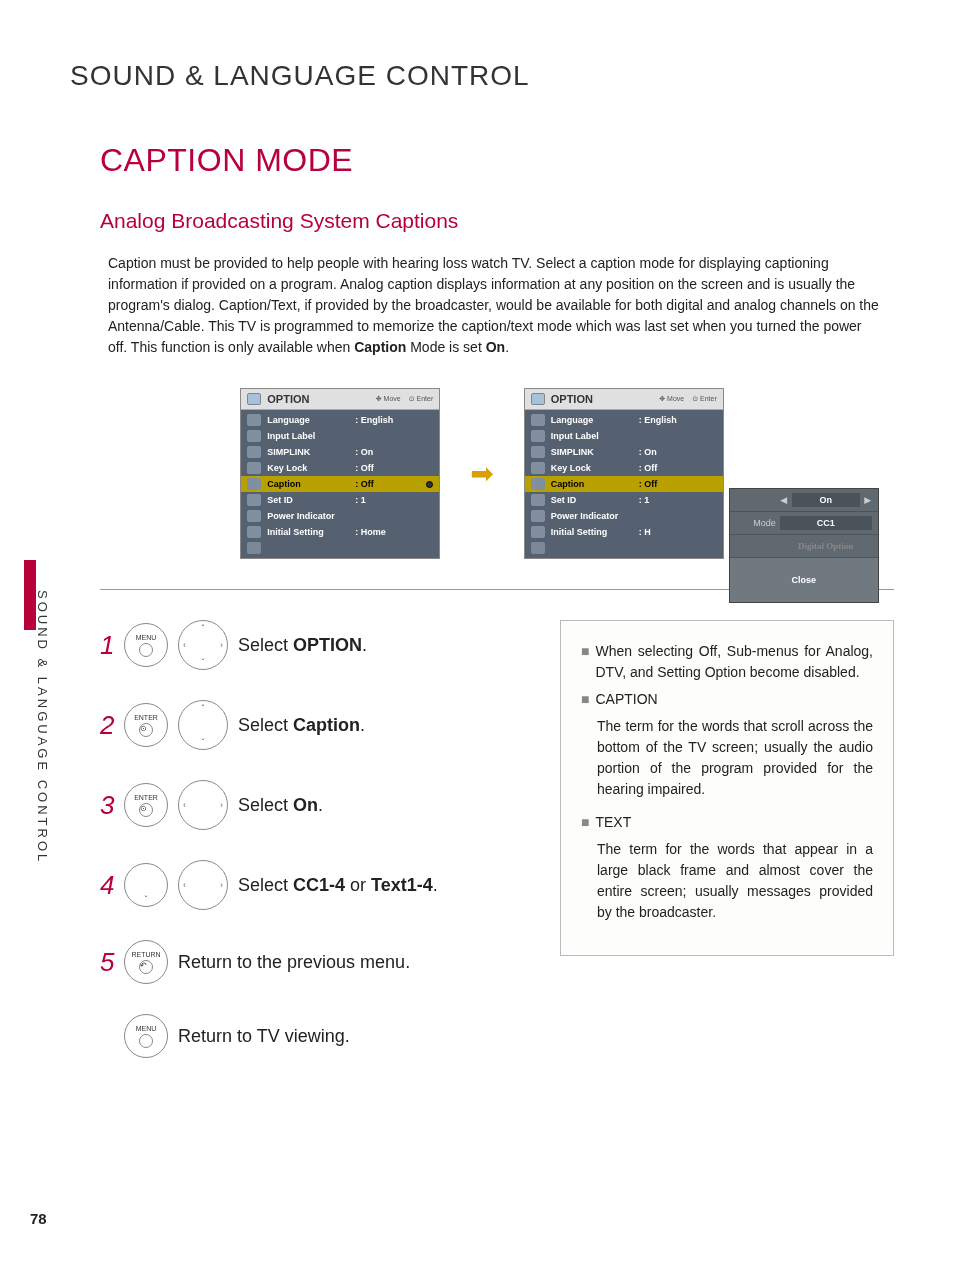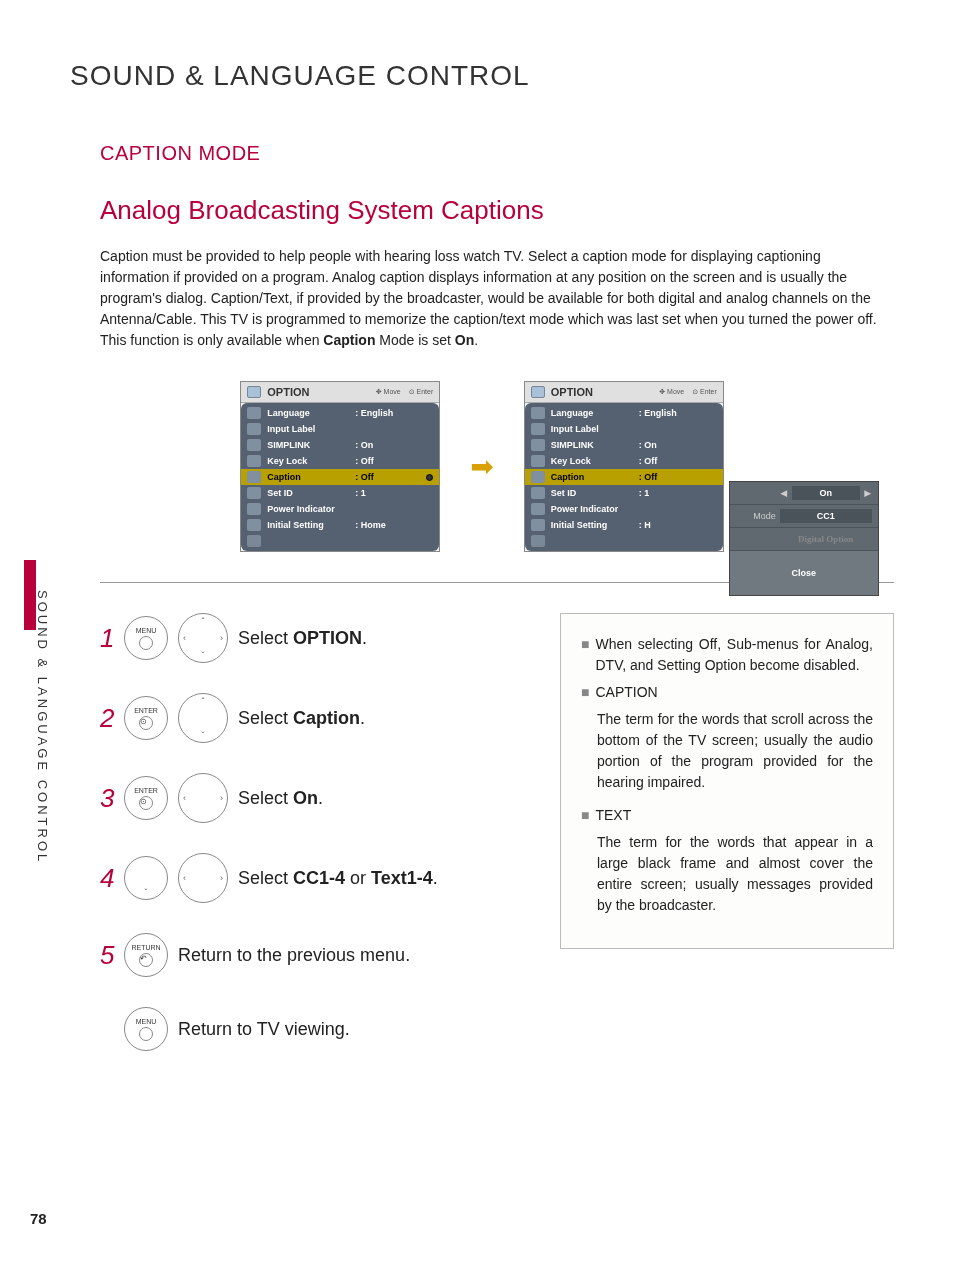--- a/index.html
+++ b/index.html
@@ -1,29 +1,29 @@
 <!DOCTYPE html>
 <html><head>
 <meta charset="utf-8">
 <style>
   * { box-sizing: border-box; margin: 0; padding: 0; }
   body { width: 954px; height: 1272px; background: white; font-family: "Helvetica Neue", Arial, sans-serif; color: #222; position: relative; }
   .page { padding: 60px 60px 40px 70px; }
   .main-title { font-size: 28px; letter-spacing: 1px; font-weight: 400; color: #333; margin-bottom: 50px; }
-  .sub-title { font-size: 20px; color: #b8003a; font-weight: 400; letter-spacing: 0.5px; margin-left: 30px; margin-bottom: 30px; }
-  .sub-sub { font-size: 26px; color: #b8003a; font-weight: 400; margin-left: 30px; margin-bottom: 20px; }
-  .intro { font-size: 14px; line-height: 1.5; margin-left: 30px; margin-right: 10px; margin-bottom: 30px; }
+  .sub-title { font-size: 32px; color: #b8003a; font-weight: 400; letter-spacing: 0.5px; margin-left: 30px; margin-bottom: 30px; }
+  .sub-sub { font-size: 21px; color: #b8003a; font-weight: 400; margin-left: 30px; margin-bottom: 20px; }
+  .intro { font-size: 14px; line-height: 1.5; margin-left: 38px; margin-right: 10px; margin-bottom: 30px; }
   .bold { font-weight: bold; }
   .screens { display: flex; align-items: center; justify-content: center; gap: 30px; margin: 0 30px 30px 30px; }
   .osd { width: 200px; border: 1px solid #888; background: #f0f0f0; font-size: 9px; color: #333; }
   .osd-header { background: #e0e0e0; padding: 4px 6px; display: flex; align-items: center; gap: 6px; border-bottom: 1px solid #aaa; }
   .osd-header .ic { width: 14px; height: 12px; background: #a8c0d8; border: 1px solid #789; border-radius: 2px; }
   .osd-header .t { font-weight: bold; font-size: 11px; }
   .osd-header .hint { margin-left: auto; font-size: 7px; color: #555; display: flex; gap: 8px; }
-  .osd-body { background: #556070; color: white; padding: 2px 0; border-radius: 6px; }
+  .osd-body { background: #556070; color: white; padding: 2px 0; }
   .osd-row { display: flex; align-items: center; padding: 2px 6px; gap: 6px; }
   .osd-row .ric { width: 14px; height: 12px; background: #8090a0; border-radius: 2px; }
   .osd-row .lab { width: 82px; font-weight: bold; }
   .osd-row .val { font-weight: bold; }
   .osd-row.hl { background: #b8a000; color: #000; }
   .osd-row.hl .lab, .osd-row.hl .val { font-weight: bold; }
   .osd-row .dot { margin-left: auto; width: 7px; height: 7px; border-radius: 50%; background: #333; border: 1px solid #000; }
   .osd-row.last .ric { background: #7a8898; }
   .arrow-big { color: #d8a000; font-size: 28px; }
   .popup { position: absolute; top: 38px; right: -155px; width: 150px; background: #606870; border: 1px solid #444; color: white; font-size: 9px; }

